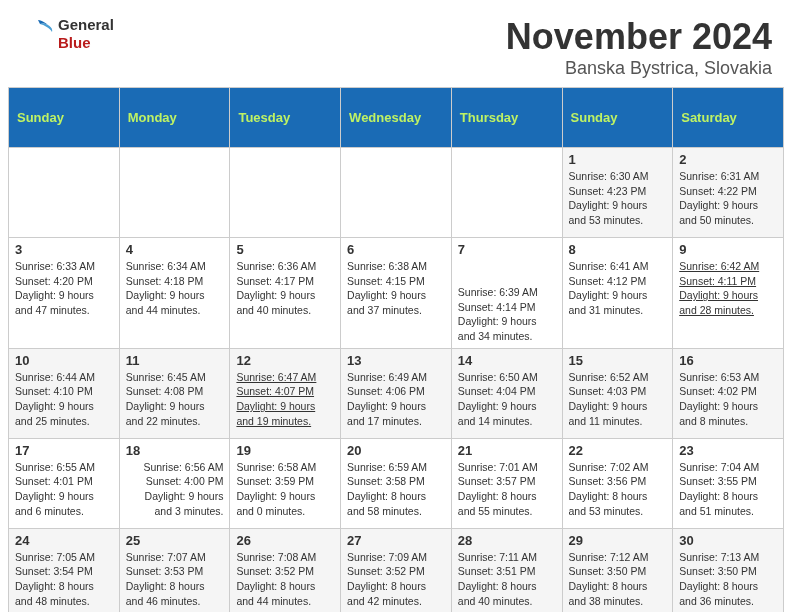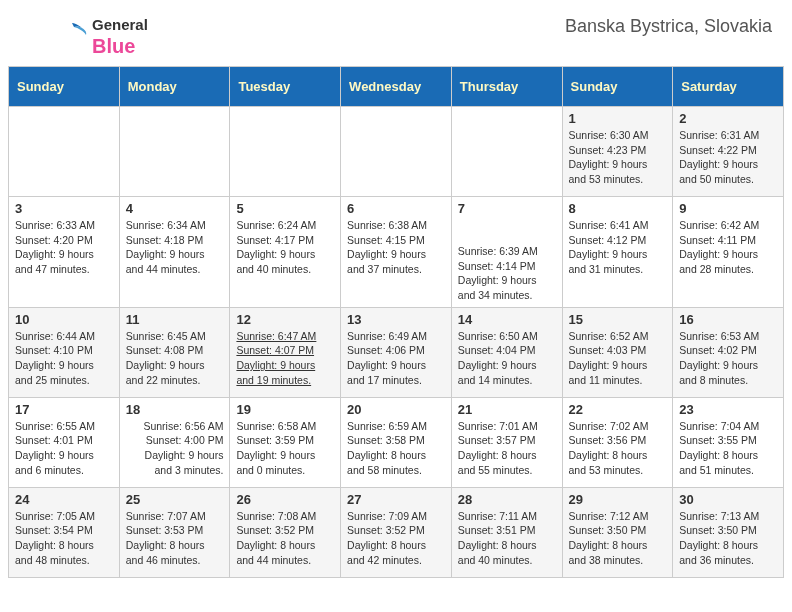--- a/index.html
+++ b/index.html
@@ -1,31 +1,31 @@
 <!DOCTYPE html>
 <html><head>
   <meta charset="utf-8">
   <style>
     * { box-sizing: border-box; margin: 0; padding: 0; }
     body { font-family: Arial, sans-serif; background: #fff; width: 792px; min-height: 612px; }
     
-    .header { display: flex; justify-content: space-between; align-items: flex-start; padding: 16px 20px 8px 20px; margin-left: 34px; }
+    .header { display: flex; justify-content: space-between; align-items: flex-start; padding: 16px 20px 8px 20px; }
     
     .title-section { text-align: right; }
     .month-title { font-size: 36px; font-weight: bold; color: #333; }
     .location { font-size: 18px; color: #555; }
     
     .calendar { width: 100%; border-collapse: collapse; margin: 0 8px; width: calc(100% - 16px); margin-left: 8px; }
     
     .calendar thead tr th {
       background-color: #1a6bb5;
-      color: #fef9c3;
+      color: #bef264;
       font-weight: bold;
       font-size: 13px;
-      padding: 12px 8px;
+      padding: 22px 8px;
       text-align: left;
       border: 1px solid #ccc;
     }
     
     .calendar tbody tr td {
       border: 1px solid #ccc;
       vertical-align: top;
       padding: 4px 6px;
       font-size: 11px;
       color: #333;
@@ -69,25 +69,26 @@
 <div>
   <div class="header">
     <div class="logo-wrapper">
     <div style="display:flex;align-items:center;">
       <svg width="36" height="36" viewBox="0 0 36 36">
         <path d="M18 4 C22 4, 32 10, 32 16 C32 10, 26 6, 20 8 Z" fill="#1a6bb5"></path>
         <path d="M20 8 C26 6, 34 12, 32 16 C30 12, 24 9, 20 8 Z" fill="#4a9fd4"></path>
       </svg>
       <div style="margin-left:2px;">
         <div style="font-size:15px;font-weight:bold;color:#333;line-height:1.2;">General</div>
-        <div style="font-size:20px;font-weight:bold;color:#ec4899;line-height:1.2;">Blue</div>
+        <div style="font-size:15px;font-weight:bold;color:#b91c1c;line-height:1.2;">Blue</div>
       </div>
     </div>
   </div>
     <div class="title-section">
+      <div class="month-title">November 2024</div>
       <div class="location">Banska Bystrica, Slovakia</div>
     </div>
   </div>
 
   <table class="calendar">
     <thead>
       <tr>
         <th>Sunday</th>
         <th>Monday</th>
         <th>Tuesday</th>
@@ -125,21 +126,21 @@
 Daylight: 9 hours and 47 minutes.</div>
           </td>
           <td>
             <div class="day-number">4</div>
             <div class="day-info" style="white-space: pre-line;">Sunrise: 6:34 AM
 Sunset: 4:18 PM
 Daylight: 9 hours and 44 minutes.</div>
           </td>
           <td>
             <div class="day-number">5</div>
-            <div class="day-info" style="white-space: pre-line;">Sunrise: 6:24 AM
+            <div class="day-info" style="white-space: pre-line;">Sunrise: 6:36 AM
 Sunset: 4:17 PM
 Daylight: 9 hours and 40 minutes.</div>
           </td>
           <td>
             <div class="day-number">6</div>
             <div class="day-info" style="white-space: pre-line;">Sunrise: 6:38 AM
 Sunset: 4:15 PM
 Daylight: 9 hours and 37 minutes.</div>
           </td>
           <td>
@@ -149,21 +150,21 @@
 Daylight: 9 hours and 34 minutes.</div>
           </td>
           <td>
             <div class="day-number">8</div>
             <div class="day-info" style="white-space: pre-line;">Sunrise: 6:41 AM
 Sunset: 4:12 PM
 Daylight: 9 hours and 31 minutes.</div>
           </td>
           <td>
             <div class="day-number">9</div>
-            <div class="day-info" style="white-space: pre-line;">Sunrise: 6:42 AM
+            <div class="day-info" style="white-space: pre-line; text-decoration: underline;">Sunrise: 6:42 AM
 Sunset: 4:11 PM
 Daylight: 9 hours and 28 minutes.</div>
           </td>
         </tr>
         <tr>
           <td>
             <div class="day-number">10</div>
             <div class="day-info" style="white-space: pre-line;">Sunrise: 6:44 AM
 Sunset: 4:10 PM
 Daylight: 9 hours and 25 minutes.</div>

